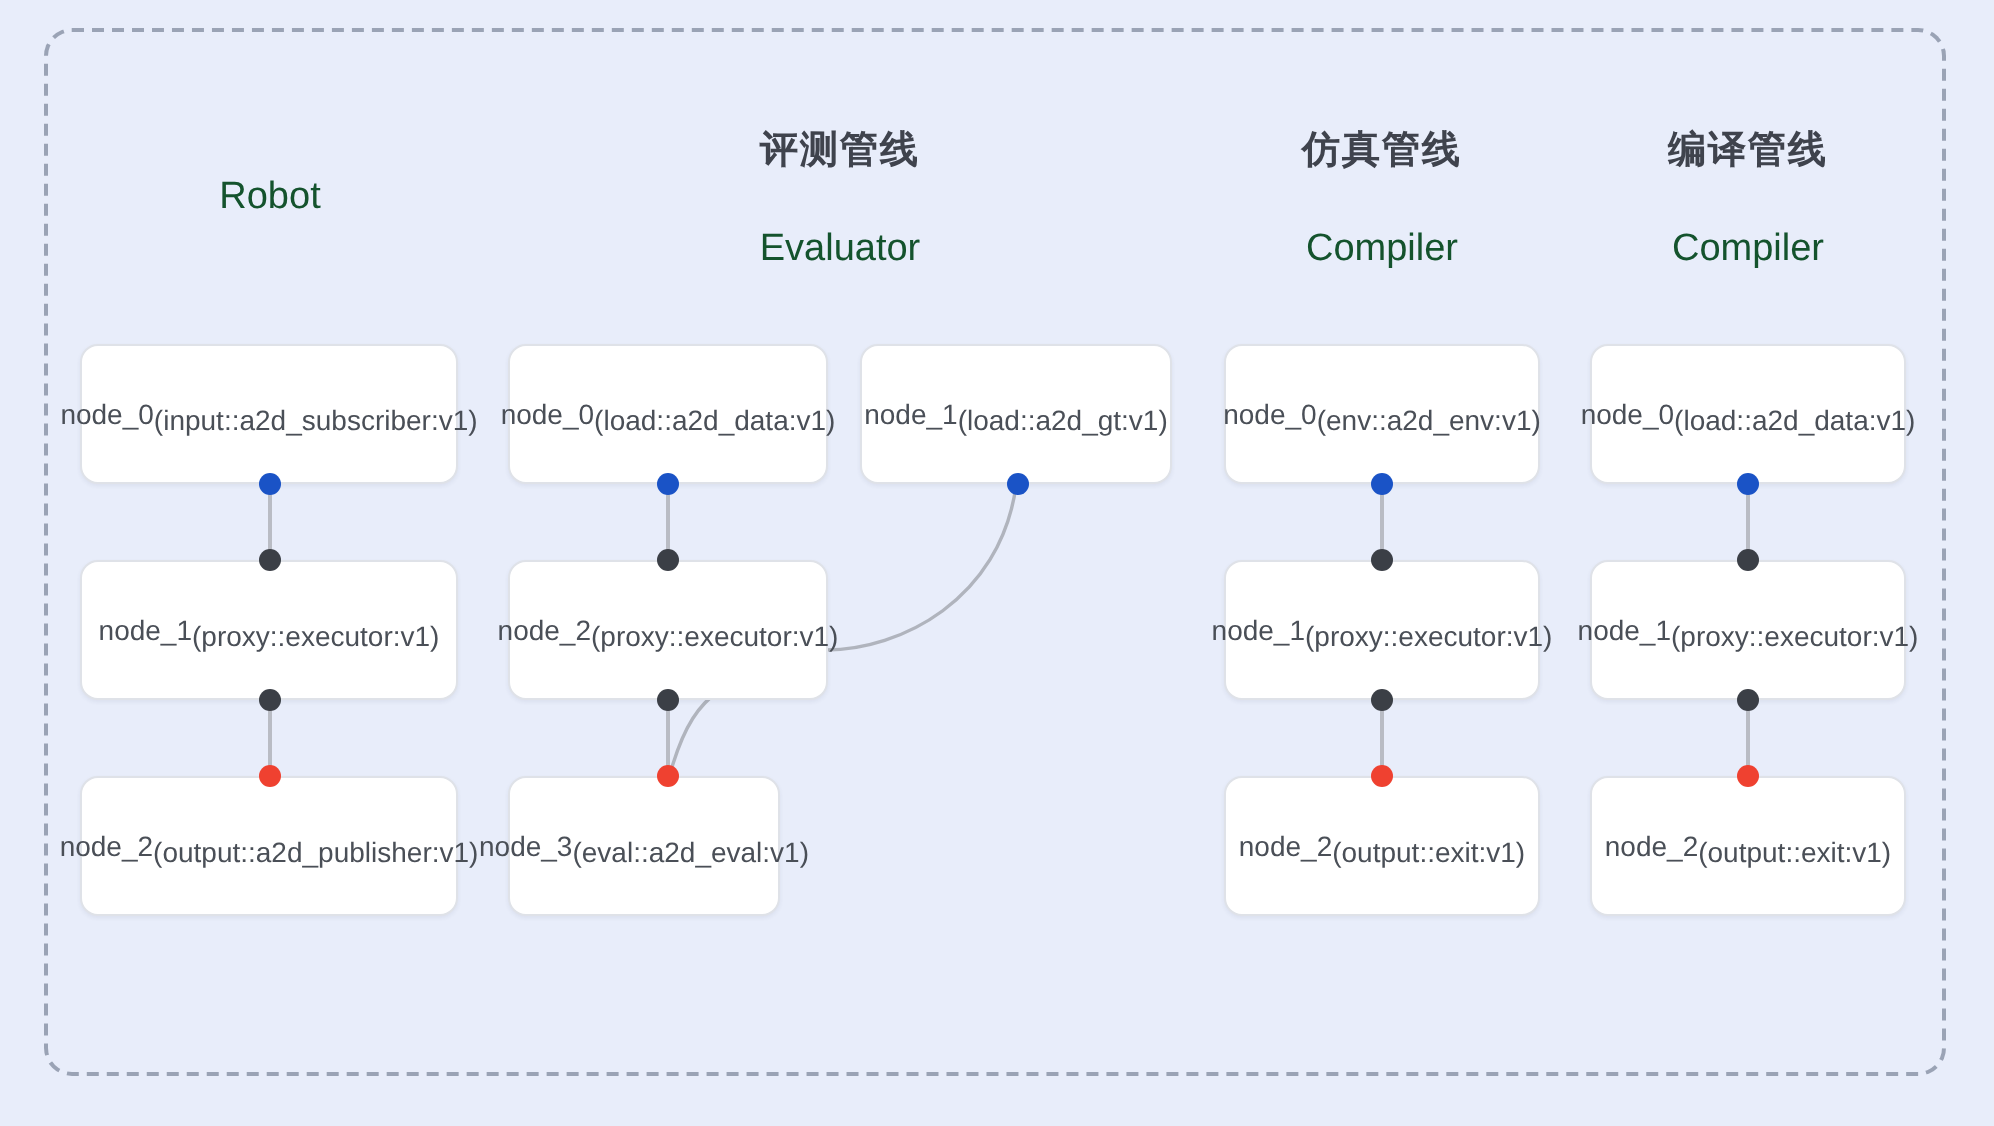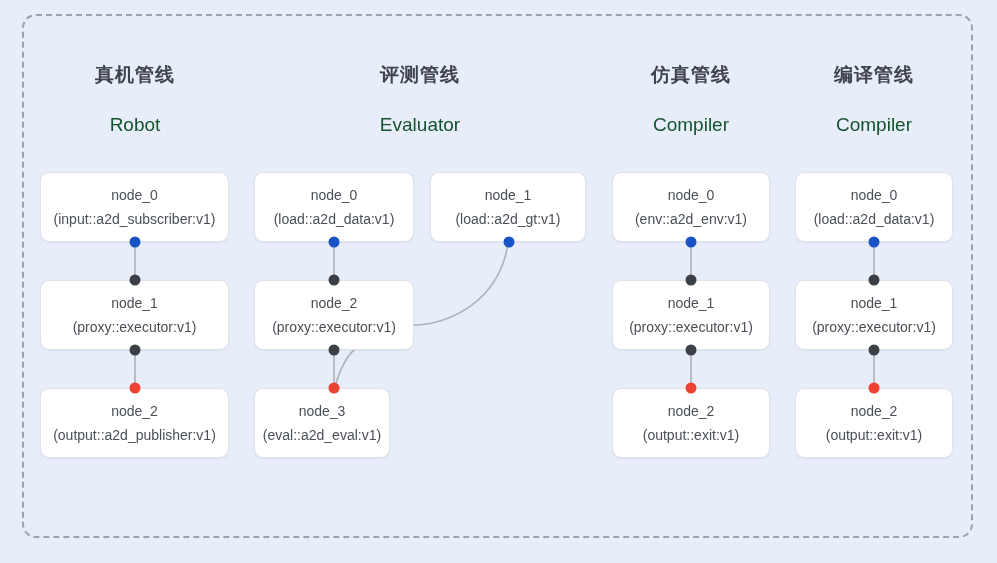--- a/index.html
+++ b/index.html
@@ -38,21 +38,21 @@
   }
 
   .node{
     position:absolute;
     box-sizing:border-box;
     background:#ffffff;
     border:1px solid #dfe2e8;
     border-radius:9px;
     box-shadow:0 1px 2px rgba(40,50,80,0.07);
     display:flex;
-    flex-direction:column;
+    flex-direction:row;
     align-items:center;
     justify-content:center;
     color:#4a4f57;
   }
   .node .nid{font-size:14px;line-height:18px;}
   .node .nkind{font-size:14px;line-height:19px;margin-top:6px;}
 
   .edge{
     position:absolute;
     width:2px;
@@ -72,21 +72,20 @@
   svg.curves path{fill:none;stroke:#b0b4bd;stroke-width:1.7;}
 </style>
 </head>
 <body>
 
 <div id="stage">
 
   <div class="dashed-frame"></div>
 
   <div class="col-head" style="left:54px;top:62px;width:162px;">
-    <div class="cn">真机管线</div>
     <div class="en">Robot</div>
   </div>
   <div class="col-head" style="left:339px;top:62px;width:162px;">
     <div class="cn">评测管线</div>
     <div class="en">Evaluator</div>
   </div>
   <div class="col-head" style="left:610px;top:62px;width:162px;">
     <div class="cn">仿真管线</div>
     <div class="en">Compiler</div>
   </div>

